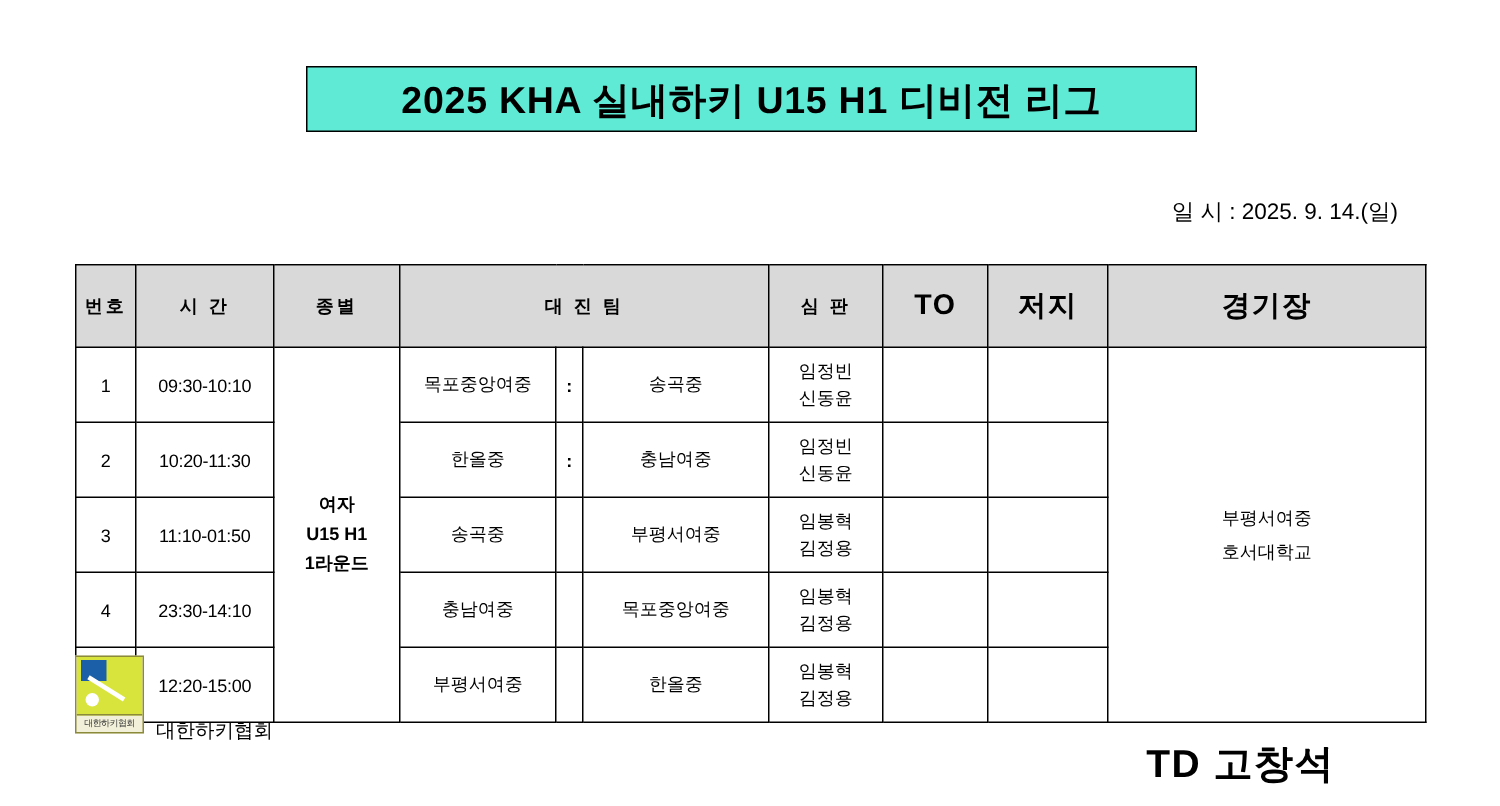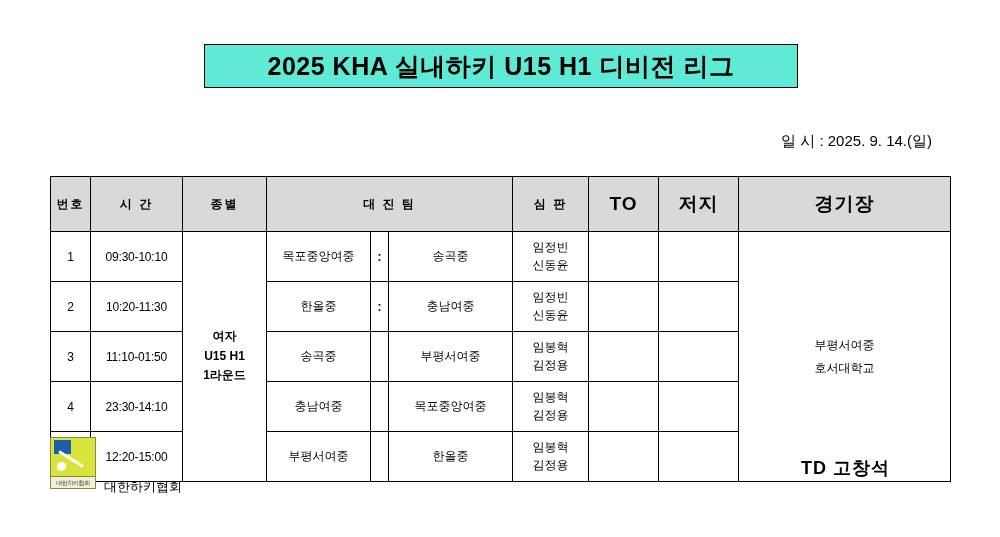--- a/index.html
+++ b/index.html
@@ -161,22 +161,22 @@
   }
   .footer-assoc {
     position: absolute;
     left: 104px;
     top: 478px;
     font-size: 13px;
   }
   .footer-td {
     position: absolute;
     right: 110px;
-    top: 456px;
-    font-size: 18px;
+    top: 492px;
+    font-size: 26px;
     font-weight: bold;
     letter-spacing: 1px;
     white-space: nowrap;
   }
 </style>
 </head>
 <body>
 
 <div class="page">
 

